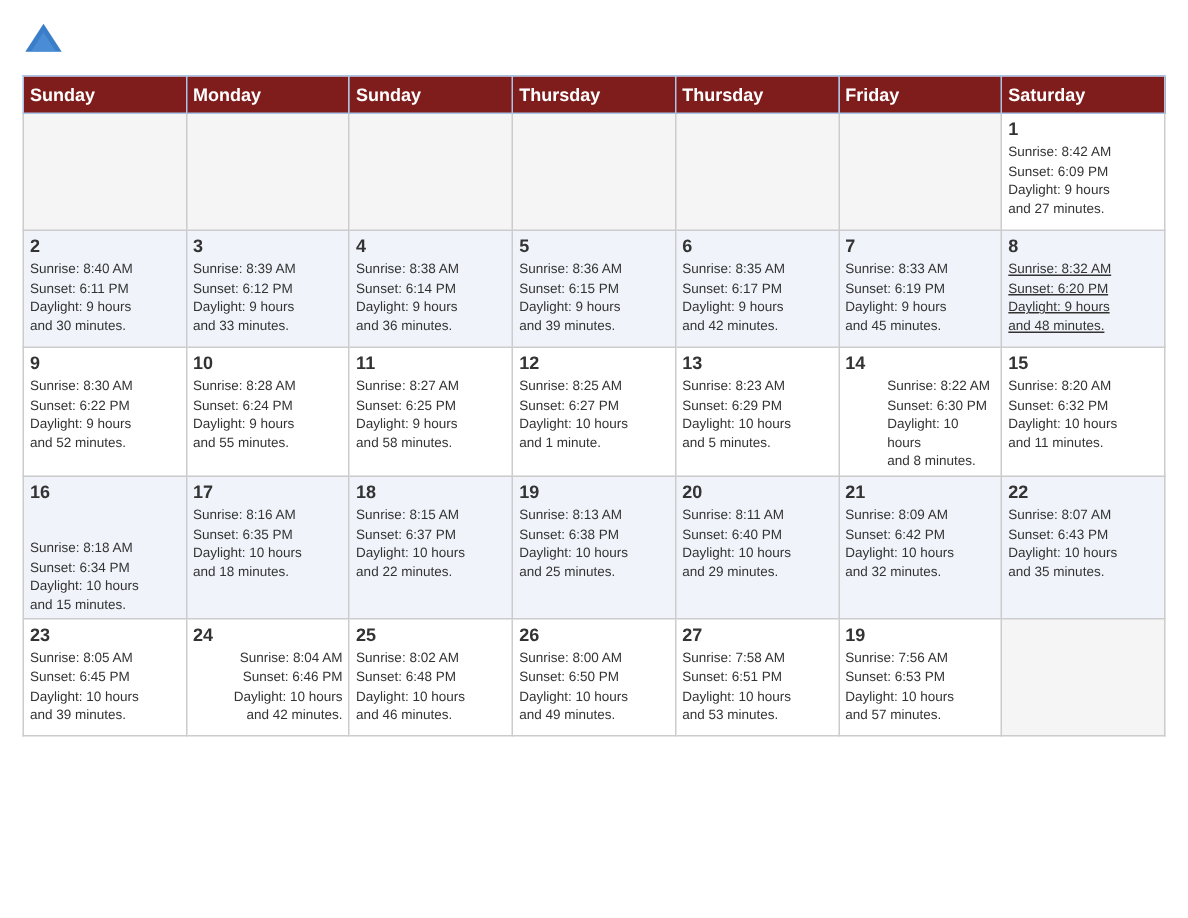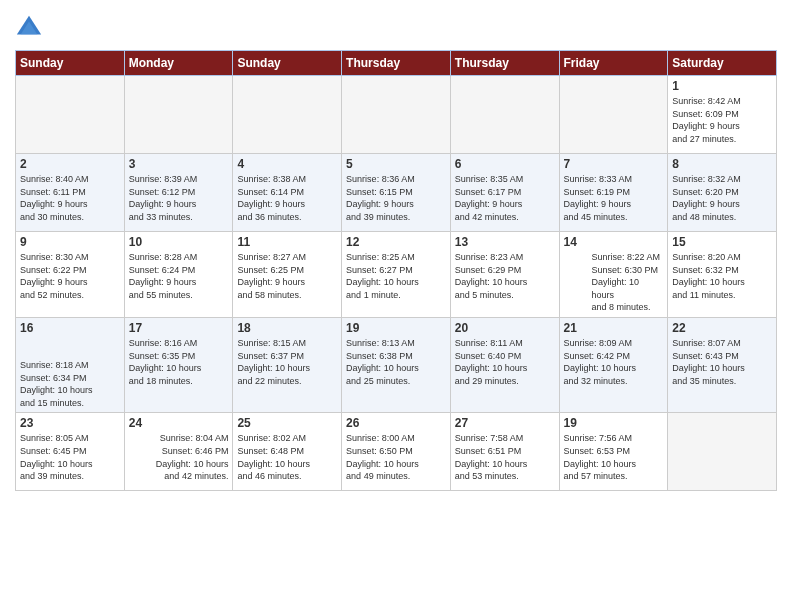--- a/index.html
+++ b/index.html
@@ -190,21 +190,21 @@
           </td>
           <td>
             <span class="day-num">7</span>
             <div class="day-info" style="white-space: pre-line;">Sunrise: 8:33 AM
 Sunset: 6:19 PM
 Daylight: 9 hours
 and 45 minutes.</div>
           </td>
           <td>
             <span class="day-num">8</span>
-            <div class="day-info" style="white-space: pre-line;">Sunrise: 8:32 AM
+            <div class="day-info" style="white-space: pre-line; text-decoration: underline;">Sunrise: 8:32 AM
 Sunset: 6:20 PM
 Daylight: 9 hours
 and 48 minutes.</div>
           </td>
         </tr>
         <tr>
           <td>
             <span class="day-num">9</span>
             <div class="day-info" style="white-space: pre-line;">Sunrise: 8:30 AM
 Sunset: 6:22 PM

